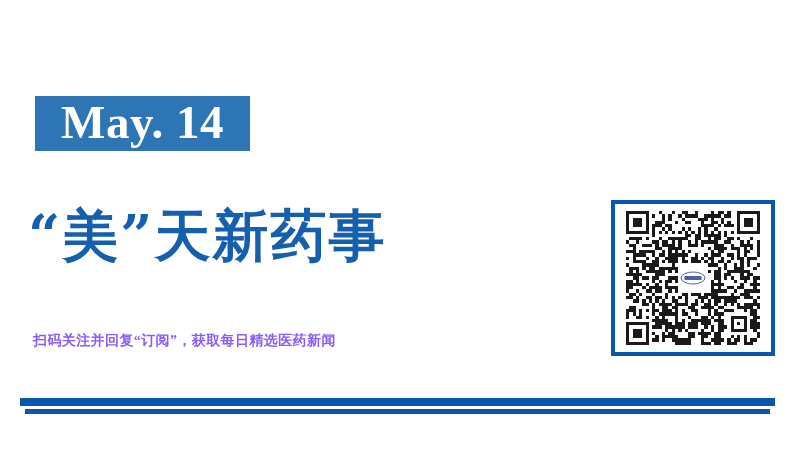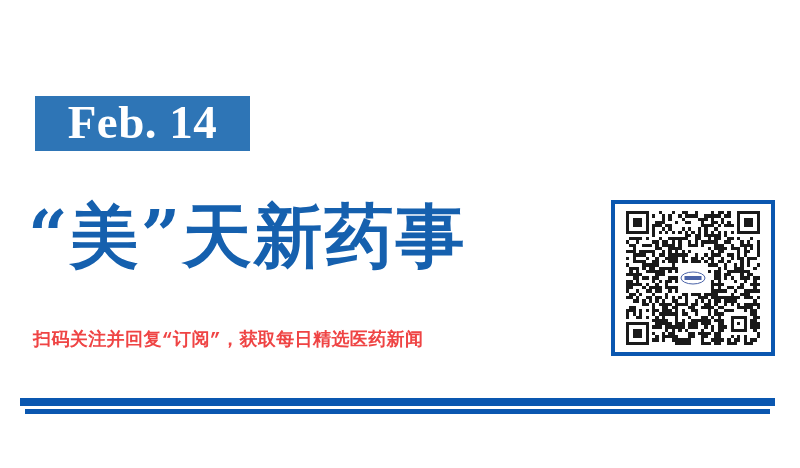--- a/index.html
+++ b/index.html
@@ -71,43 +71,43 @@
     left: 28px;
     top: 186px;
     width: 570px;
     height: 98px;
     display: flex;
     align-items: center;
   }
   #headline-text {
     font-family: "DejaVu Serif", "Liberation Serif", serif;
     font-weight: bold;
-    font-size: 69px;
+    font-size: 56px;
     line-height: 1;
     color: #1560AE;
     white-space: nowrap;
     letter-spacing: 2px;
   }
 
   
   #subtitle {
     position: absolute;
     left: 33px;
     top: 327px;
     width: 560px;
     height: 28px;
     display: flex;
     align-items: center;
   }
   #subtitle-text {
-    font-family: Liberation Mono, monospace;
-    font-weight: bold;
-    font-size: 18px;
+    font-family: Liberation Serif, serif;
+    font-weight: bold;
+    font-size: 14px;
     line-height: 1.1;
-    color: #ef4444;
+    color: #8b5cf6;
     white-space: nowrap;
     letter-spacing: 0.4px;
   }
 
   
   #qr-block {
     position: absolute;
     left: 611px;
     top: 200px;
     width: 164px;
@@ -164,21 +164,21 @@
     height: 5px;
     background: #0A57B0;
   }
 </style>
 </head>
 <body>
 
 <div id="banner">
 
   <div id="date-badge">
-    <span id="date-badge-label">Feb. 14</span>
+    <span id="date-badge-label">May. 14</span>
   </div>
 
 
   <div id="headline">
     <span id="headline-text">“美”天新药事</span>
   </div>
 
   <div id="subtitle">
     <span id="subtitle-text">扫码关注并回复“订阅”，获取每日精选医药新闻</span>
   </div>

